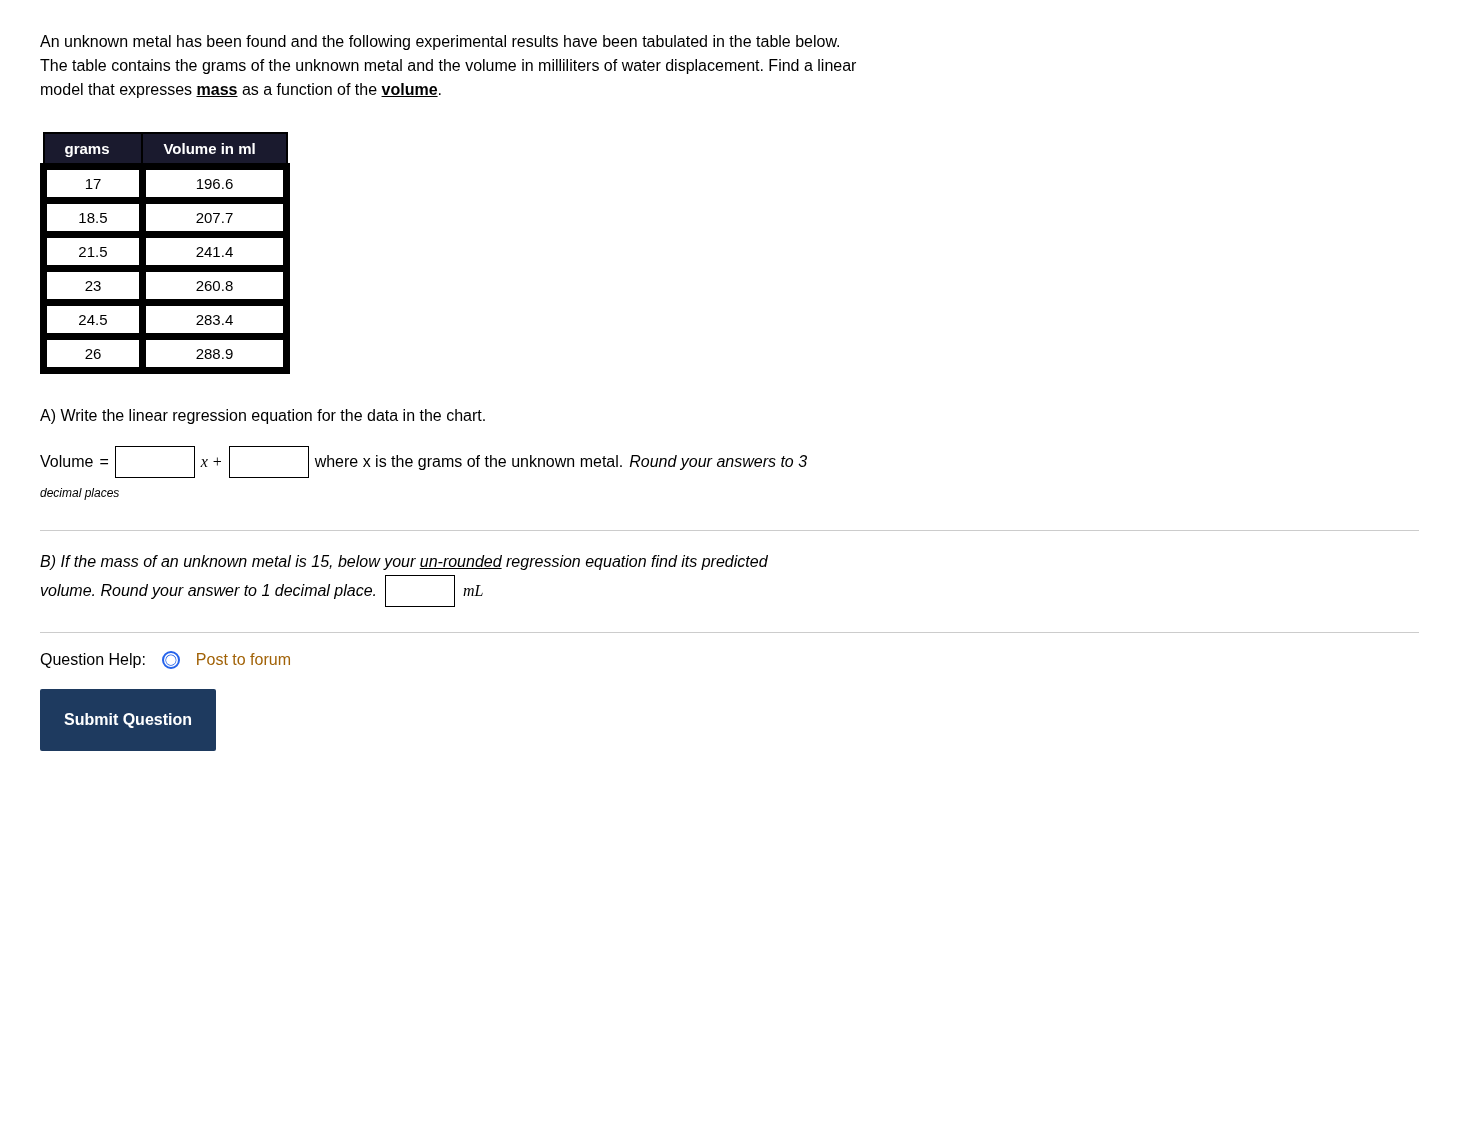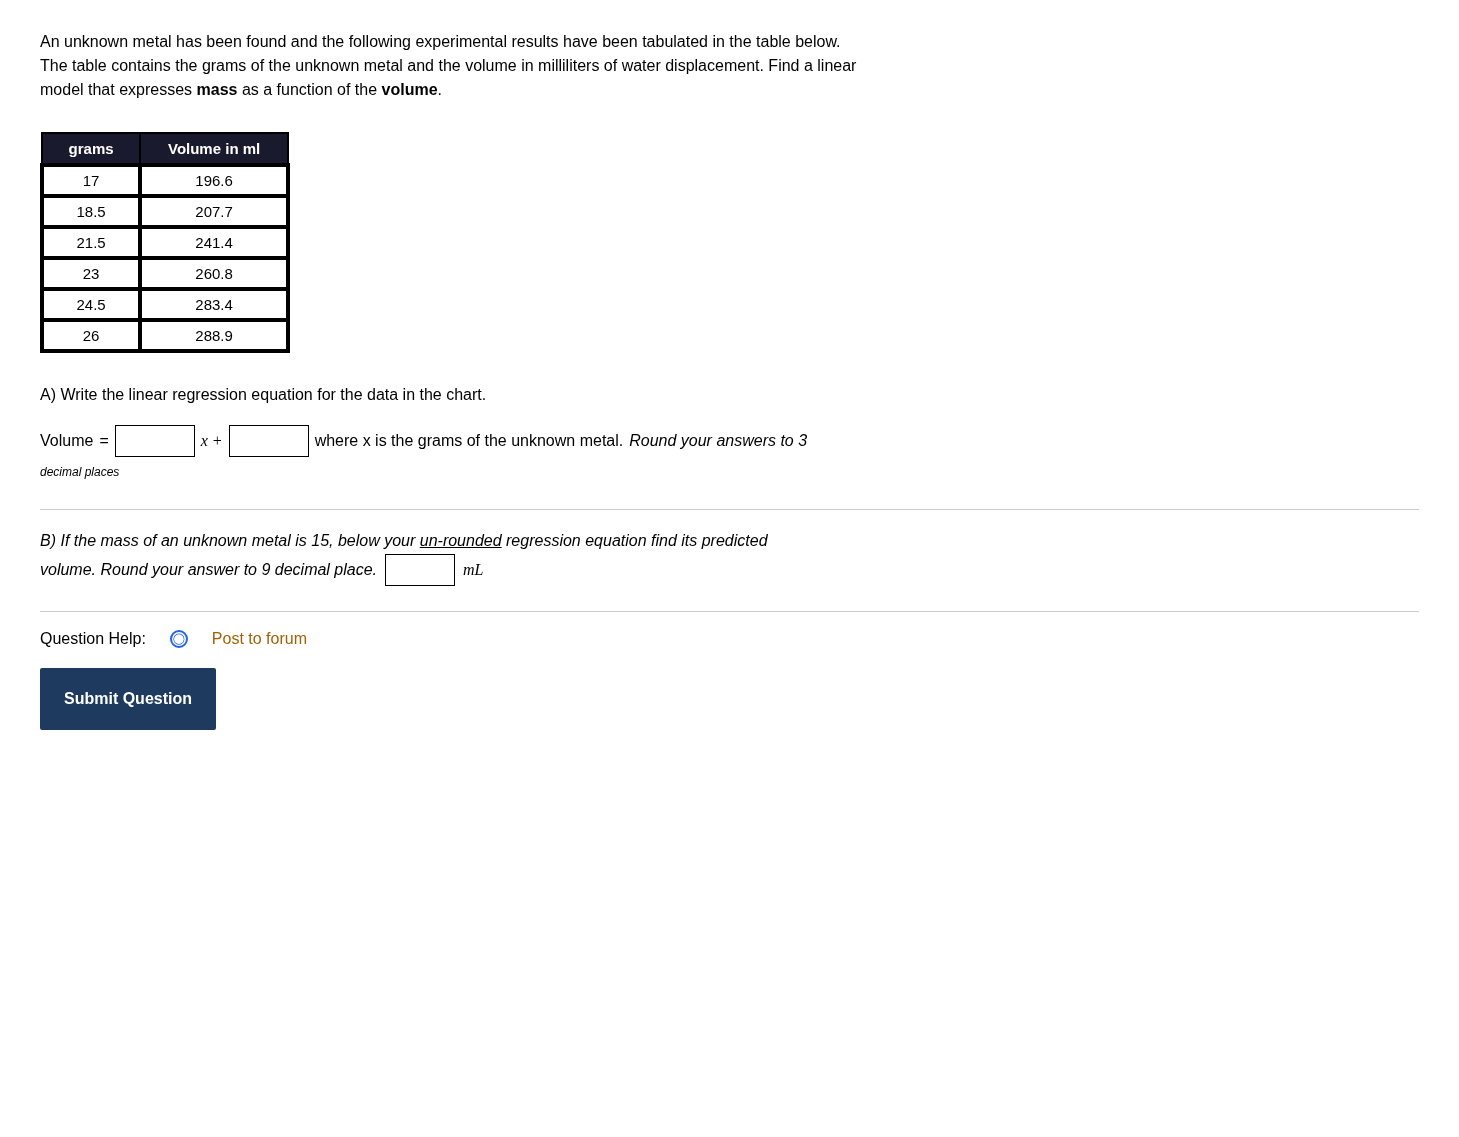--- a/index.html
+++ b/index.html
@@ -19,43 +19,44 @@
 
     .problem-text {
       font-size: 16px;
       line-height: 1.5;
       margin-bottom: 30px;
       max-width: 820px;
     }
 
     .problem-text strong {
       font-weight: bold;
+      text-decoration: underline;
     }
 
     .table-container {
       margin-bottom: 30px;
     }
 
     table {
       border-collapse: collapse;
       min-width: 250px;
     }
 
     table th {
       background-color: #1a1a2e;
       color: #ffffff;
       border: 2px solid #000;
       padding: 6px 20px;
-      text-align: center;
+      text-align: left;
       font-weight: bold;
       font-size: 15px;
     }
 
     table td {
-      border: 4px solid #000000;
+      border: 7px solid #000000;
       padding: 5px 28px;
       text-align: center;
       font-size: 15px;
     }
 
     .section-label {
       font-size: 16px;
       margin-bottom: 18px;
       line-height: 1.5;
     }
@@ -109,21 +110,21 @@
       width: 70px;
       height: 32px;
       padding: 2px 6px;
       font-size: 15px;
       text-align: center;
     }
 
     .question-help {
       display: flex;
       align-items: center;
-      gap: 24px;
+      gap: 16px;
       font-size: 16px;
       margin-bottom: 20px;
     }
 
     .question-help .forum-icon {
       width: 18px;
       height: 18px;
       border: 2px solid #2563eb;
       border-radius: 50%;
       display: inline-flex;
@@ -229,21 +230,21 @@
   <em>Round your answers to 3</em>
 </div>
 <p class="decimal-note">decimal places</p>
 
 <hr class="divider">
 
 <div class="part-b">
   <span>B)  If the mass of an unknown metal is 15, below your </span><u>un-rounded</u><span> regression equation find its predicted</span>
   <br>
   <span class="part-b-inline">
-    <span>volume.  Round your answer to 9 decimal place.</span>
+    <span>volume.  Round your answer to 1 decimal place.</span>
     <input type="text" aria-label="predicted volume" style="">
     <span class="ml-label">mL</span>
   </span>
 </div>
 
 <hr class="divider">
 
 <div class="question-help">
   <span>Question Help:</span>
   <span class="forum-icon">◯</span>

